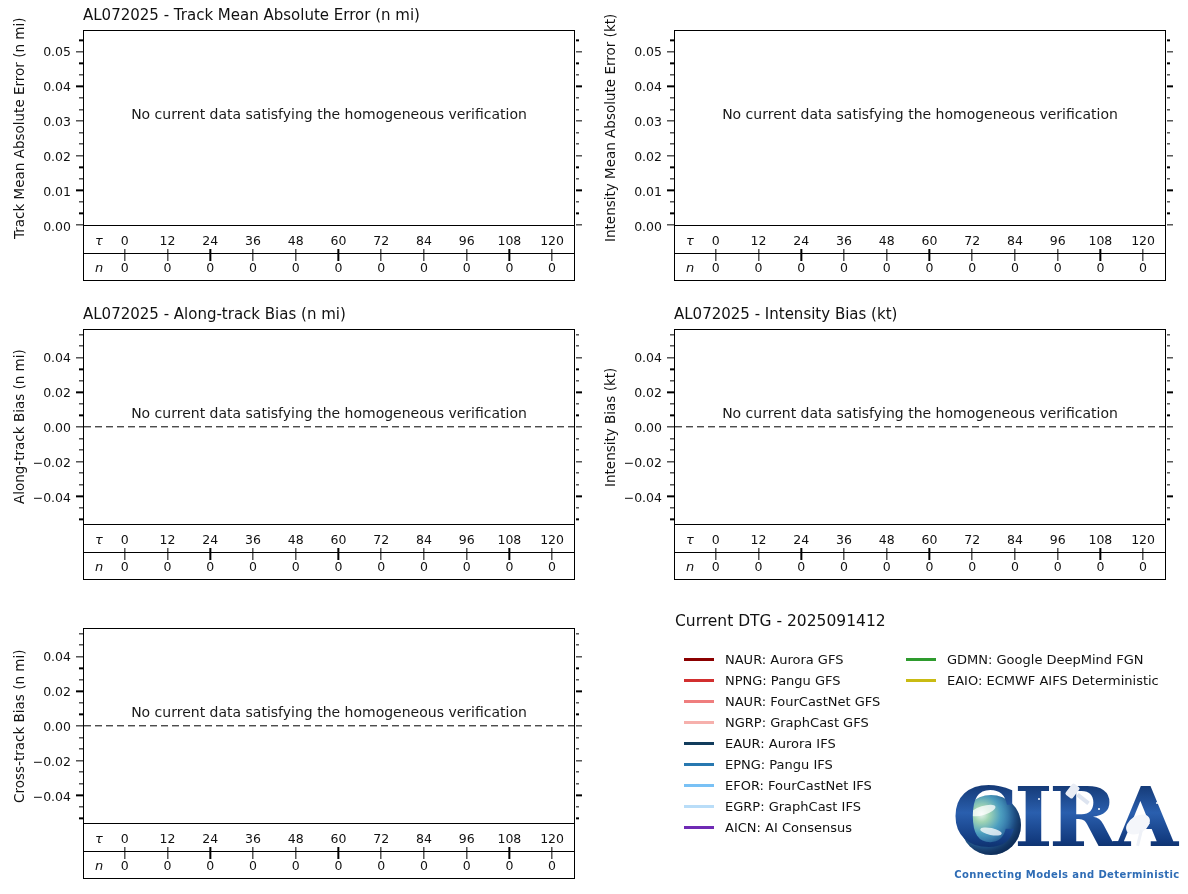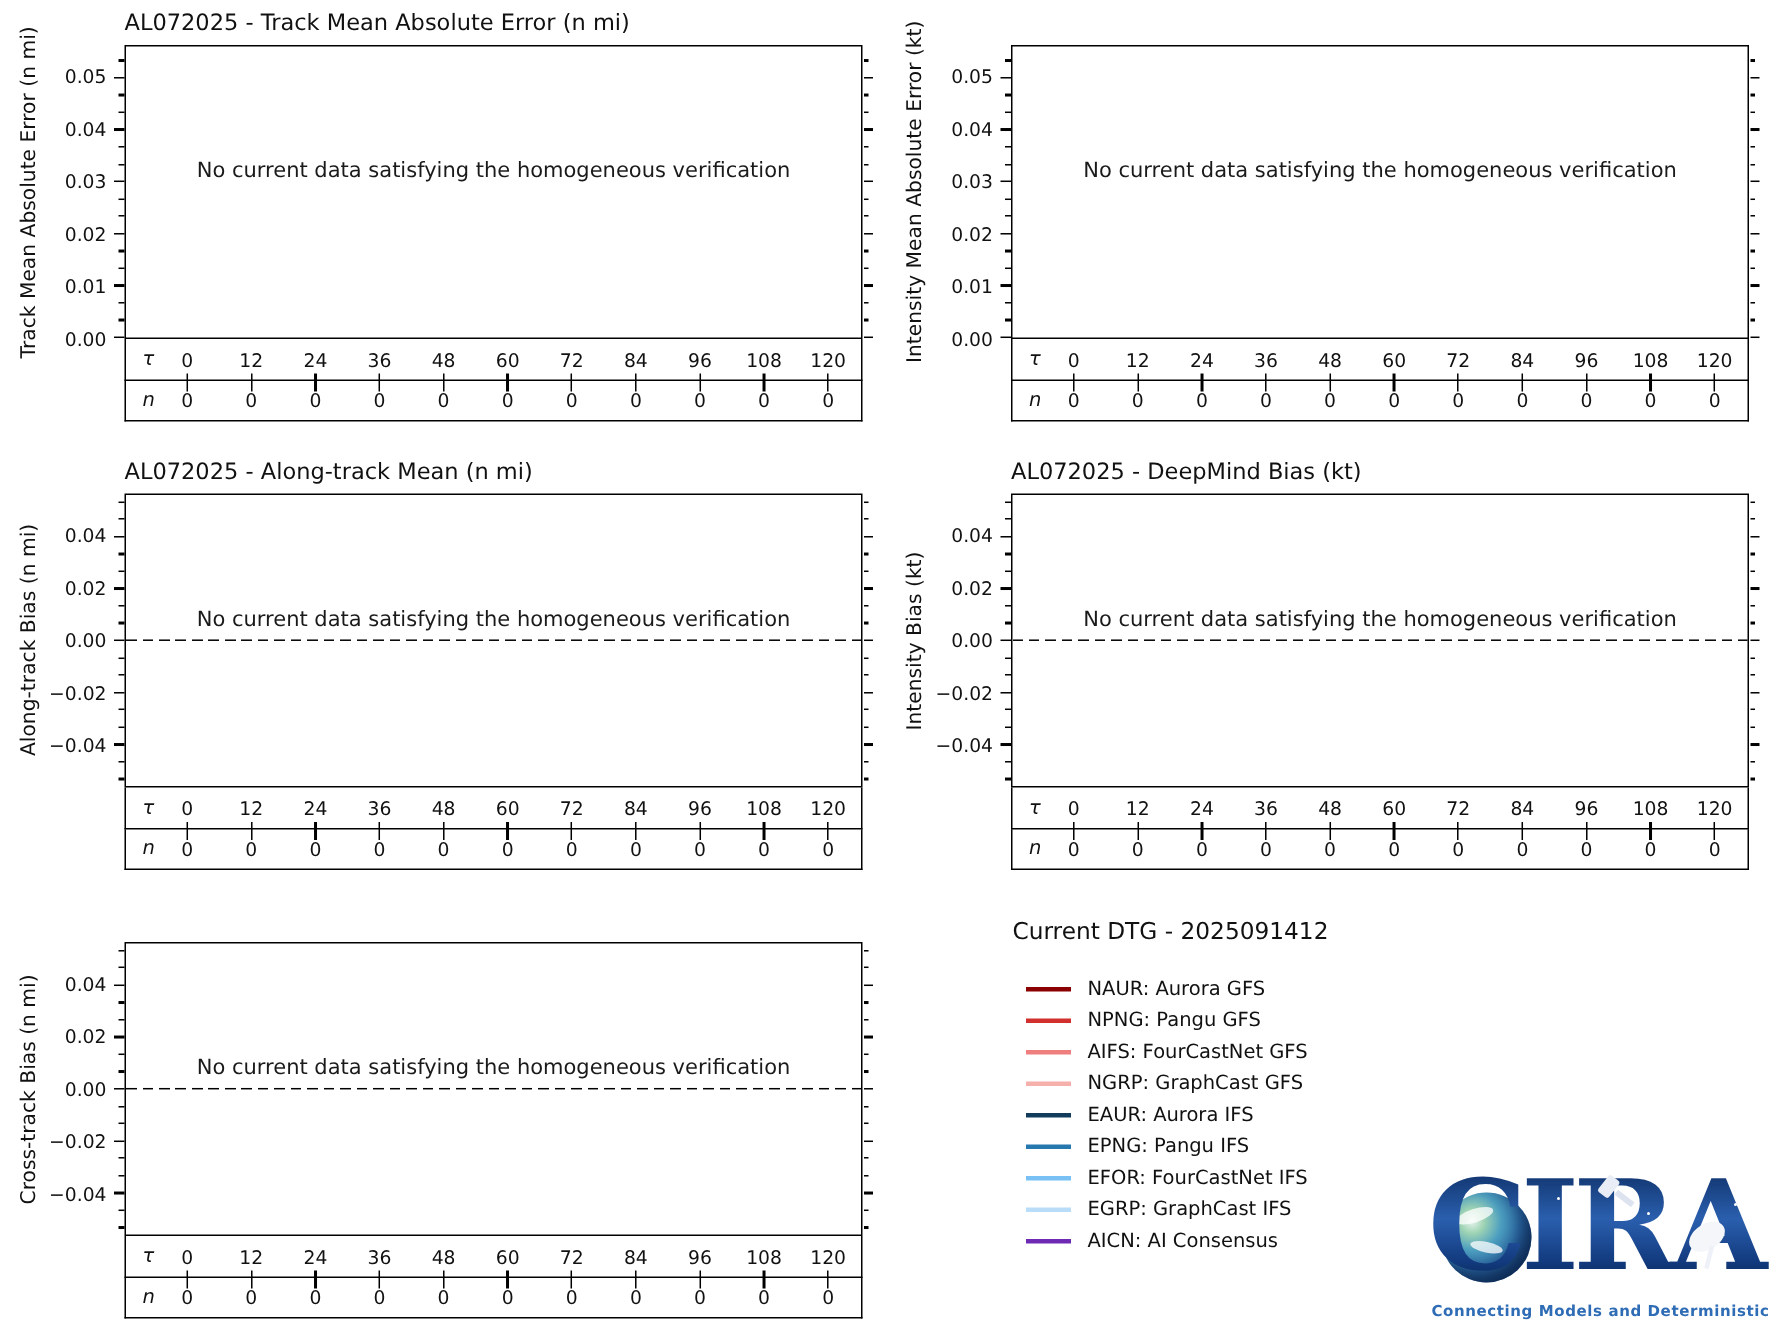--- a/index.html
+++ b/index.html
@@ -281,21 +281,21 @@
           <span class="cell" style="left: 60.65%;">0</span>
           <span class="cell" style="left: 69.37%;">0</span>
           <span class="cell" style="left: 78.09%;">0</span>
           <span class="cell" style="left: 86.81%;">0</span>
           <span class="cell" style="left: 95.53%;">0</span>
         </div>
     </div>
   </div>
 
   <div class="chart" style="left:0;top:299px;">
-    <div class="chart-title">AL072025 - Along-track Mean (n mi)</div>
+    <div class="chart-title">AL072025 - Along-track Bias (n mi)</div>
     <div class="ylabel">Along-track Bias (n mi)</div>
     <div class="ytick-labels">
         <span class="ytick-label" style="top: 14.2857%;">0.04</span>
         <span class="ytick-label" style="top: 32.1429%;">0.02</span>
         <span class="ytick-label" style="top: 50%;">0.00</span>
         <span class="ytick-label" style="top: 67.8571%;">−0.02</span>
         <span class="ytick-label" style="top: 85.7143%;">−0.04</span>
       </div>
     <div class="plot">
       <div class="zero-line"></div>
@@ -374,21 +374,21 @@
           <span class="cell" style="left: 60.65%;">0</span>
           <span class="cell" style="left: 69.37%;">0</span>
           <span class="cell" style="left: 78.09%;">0</span>
           <span class="cell" style="left: 86.81%;">0</span>
           <span class="cell" style="left: 95.53%;">0</span>
         </div>
     </div>
   </div>
 
   <div class="chart" style="left:591px;top:299px;">
-    <div class="chart-title">AL072025 - DeepMind Bias (kt)</div>
+    <div class="chart-title">AL072025 - Intensity Bias (kt)</div>
     <div class="ylabel">Intensity Bias (kt)</div>
     <div class="ytick-labels">
         <span class="ytick-label" style="top: 14.2857%;">0.04</span>
         <span class="ytick-label" style="top: 32.1429%;">0.02</span>
         <span class="ytick-label" style="top: 50%;">0.00</span>
         <span class="ytick-label" style="top: 67.8571%;">−0.02</span>
         <span class="ytick-label" style="top: 85.7143%;">−0.04</span>
       </div>
     <div class="plot">
       <div class="zero-line"></div>
@@ -572,21 +572,21 @@
     <div class="legend-row">
         <span class="legend-swatch" style="background: rgb(139, 0, 0);"></span>
         <span class="legend-label">NAUR: Aurora GFS</span>
       </div>
         <div class="legend-row">
         <span class="legend-swatch" style="background: rgb(210, 47, 47);"></span>
         <span class="legend-label">NPNG: Pangu GFS</span>
       </div>
         <div class="legend-row">
         <span class="legend-swatch" style="background: rgb(239, 126, 126);"></span>
-        <span class="legend-label">AIFS: FourCastNet GFS</span>
+        <span class="legend-label">NAUR: FourCastNet GFS</span>
       </div>
         <div class="legend-row">
         <span class="legend-swatch" style="background: rgb(246, 176, 172);"></span>
         <span class="legend-label">NGRP: GraphCast GFS</span>
       </div>
         <div class="legend-row">
         <span class="legend-swatch" style="background: rgb(18, 60, 92);"></span>
         <span class="legend-label">EAUR: Aurora IFS</span>
       </div>
         <div class="legend-row">
@@ -597,20 +597,31 @@
         <span class="legend-swatch" style="background: rgb(121, 193, 245);"></span>
         <span class="legend-label">EFOR: FourCastNet IFS</span>
       </div>
         <div class="legend-row">
         <span class="legend-swatch" style="background: rgb(185, 221, 248);"></span>
         <span class="legend-label">EGRP: GraphCast IFS</span>
       </div>
         <div class="legend-row">
         <span class="legend-swatch" style="background: rgb(111, 42, 180);"></span>
         <span class="legend-label">AICN: AI Consensus</span>
+      </div>
+      </div>
+    <div class="legend-col col-2">
+
+    <div class="legend-row">
+        <span class="legend-swatch" style="background: rgb(46, 155, 46);"></span>
+        <span class="legend-label">GDMN: Google DeepMind FGN</span>
+      </div>
+        <div class="legend-row">
+        <span class="legend-swatch" style="background: rgb(201, 187, 19);"></span>
+        <span class="legend-label">EAIO: ECMWF AIFS Deterministic</span>
       </div>
       </div>
 
     <div class="logo" style="left:292px;top:174px;">
       <div class="logo-earth"></div>
       <div class="logo-cloud" style="left:18px;top:34px;width:26px;height:9px;transform:rotate(-18deg);"></div>
       <div class="logo-cloud" style="left:28px;top:56px;width:22px;height:7px;transform:rotate(12deg);"></div>
       <div class="logo-text">CIRA</div>
       <div class="logo-star" style="left:86px;top:26px;"></div>
       <div class="sat-icon"></div>

